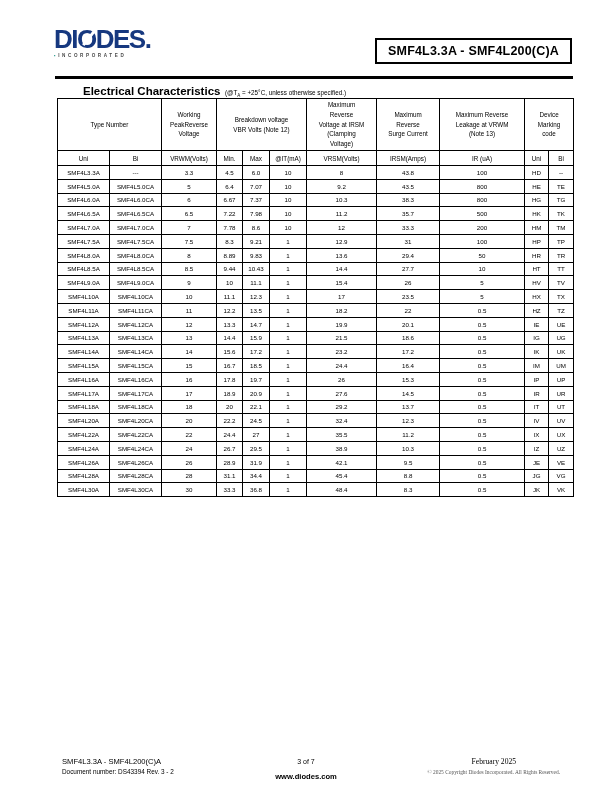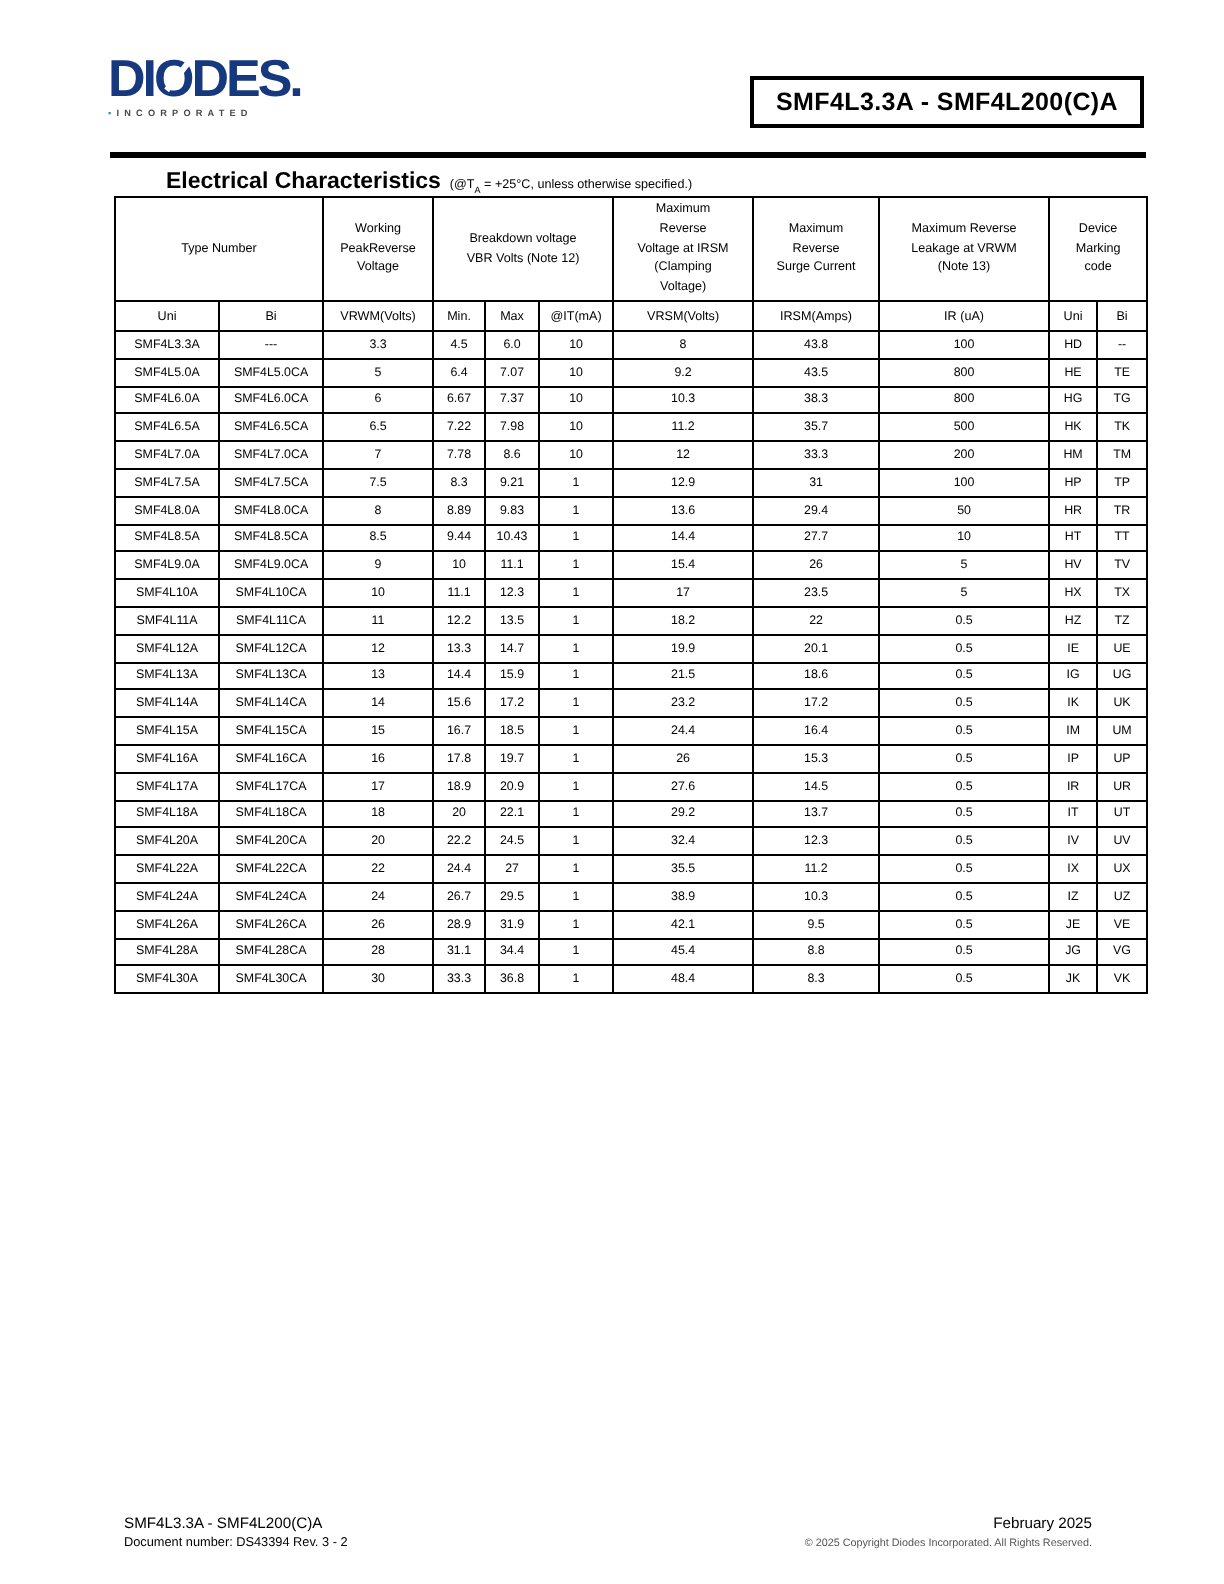--- a/index.html
+++ b/index.html
@@ -55,21 +55,21 @@
   }
   table.ec thead tr.grp th {
     height:52px; font-size:6.3px; line-height:1.55; white-space:pre-line;
   }
   table.ec thead tr.sub th { height:15px; font-size:6.3px; }
   table.ec tbody td { height:13.8px; font-size:6.2px; }
 
   
   .f-left  { position:absolute; left:62px;  top:757px; text-align:left; }
   .f-center{ position:absolute; left:0; width:612px; top:758px; text-align:center; }
-  .f-right { position:absolute; right:66px; top:757px; text-align:right; }
+  .f-right { position:absolute; right:52px; top:757px; text-align:center;font-family:Liberation Serif, serif; }
   .f-l1 { font-size:7.6px; }
   .f-l2 { font-size:6.4px; margin-top:2px; }
   .f-c1 { font-size:7px; }
   .f-c2 { font-size:7.6px; font-weight:bold; margin-top:1px; color:#000; text-decoration:none; display:inline-block; }
   .f-r1 { font-size:7.6px; }
   .f-r2 { font-size:5.4px; margin-top:3px; color:#555; }
 </style>
 </head>
 <body>
 
@@ -458,18 +458,22 @@
           <td>JK</td>
           <td>VK</td>
         </tr>
       </tbody>
   </table>
 
   <div class="f-left">
     <div class="f-l1">SMF4L3.3A - SMF4L200(C)A</div>
     <div class="f-l2">Document number: DS43394 Rev. 3 - 2</div>
   </div>
+  <div class="f-center">
+    <div class="f-c1">3 of 7</div>
+    <a href="#" class="f-c2">www.diodes.com</a>
+  </div>
   <div class="f-right">
     <div class="f-r1">February 2025</div>
     <div class="f-r2">© 2025 Copyright Diodes Incorporated. All Rights Reserved.</div>
   </div>
 
 </div>
 
 </body></html>

